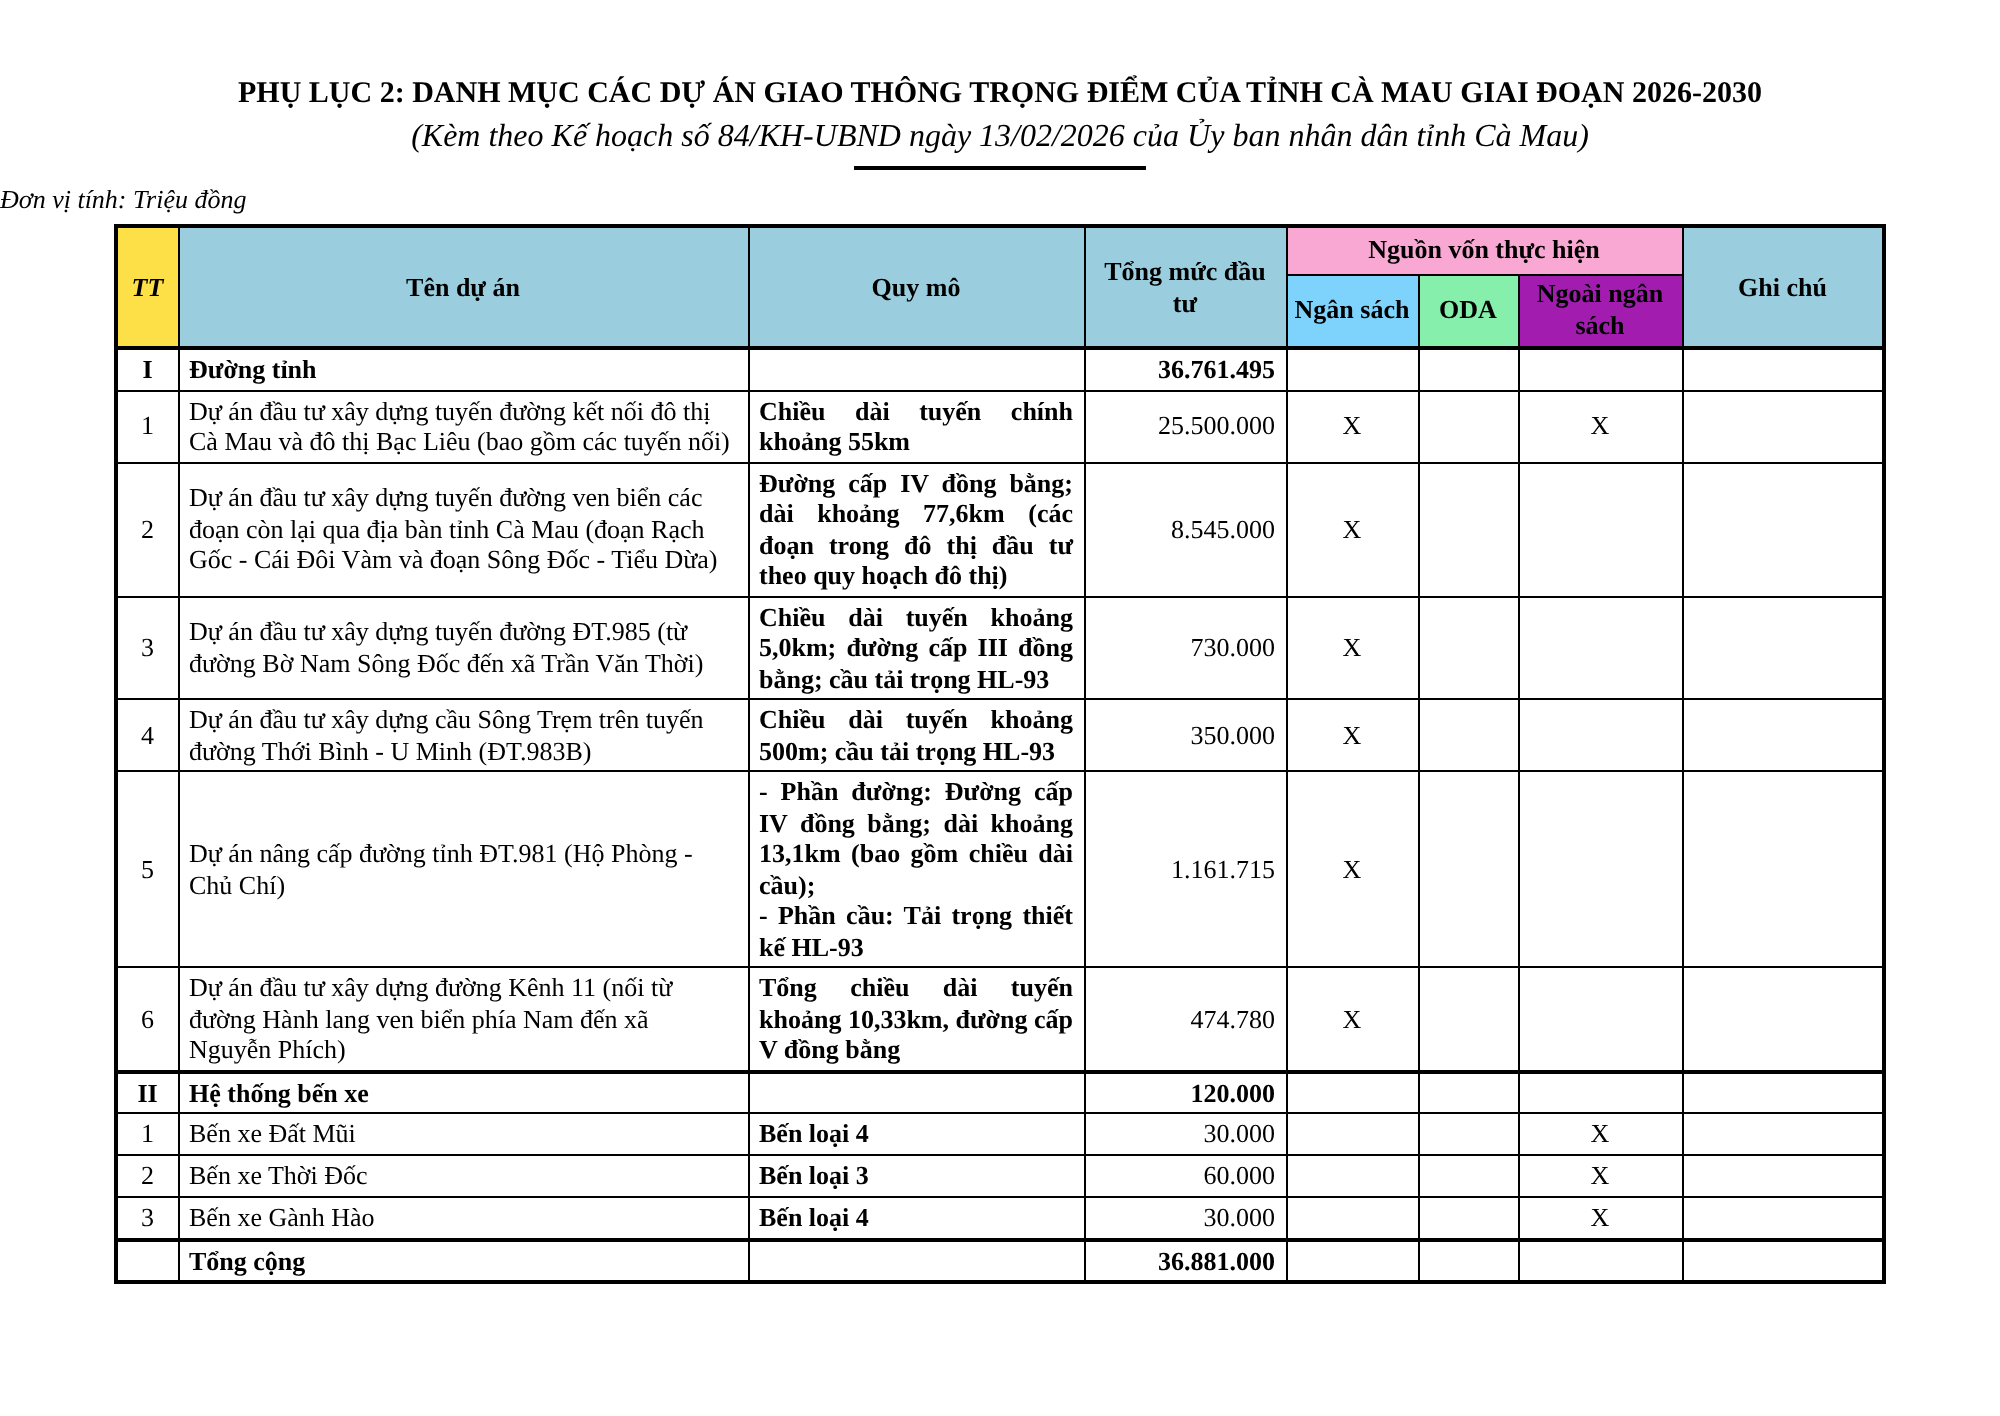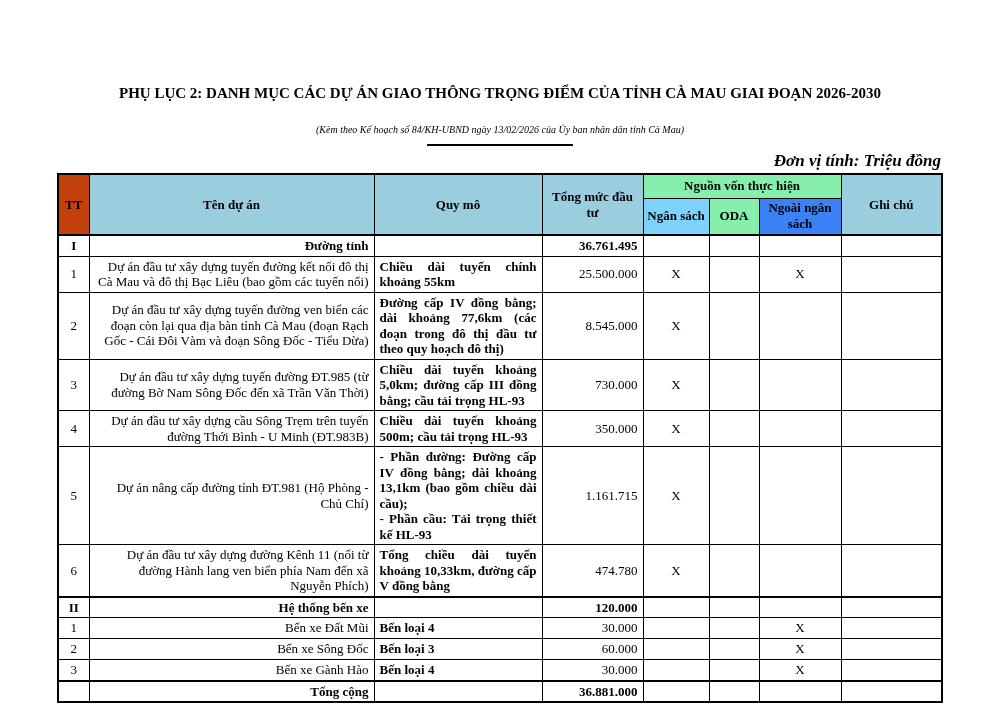--- a/index.html
+++ b/index.html
@@ -1,52 +1,52 @@
 <!DOCTYPE html>
 <html lang="vi"><head>
 <meta charset="utf-8">
 <style>
   html,body { margin:0; padding:0; }
   body {
     width:1000px; height:708px; background:#ffffff; color:#000;
     font-family:"Liberation Serif","DejaVu Serif",serif;
     overflow:hidden;
   }
-  .page { padding-top:84px; }
+  .page { padding-top:38px; }
 
   .title-line1, .title-line2 {
     text-align:center; font-weight:bold; font-size:15px; line-height:19px;
   }
   .title-line3 {
-    text-align:center; font-style:italic; font-size:10px; line-height:18px; margin-top:18px;
+    text-align:center; font-style:italic; font-size:16px; line-height:18px; margin-top:3px;
   }
   .title-sep {
     width:146px; height:0; border-top:2px solid #000; margin:5px auto 0 auto;
   }
   .unit-note {
-    text-align:right; font-weight:bold; font-style:italic; font-size:17px;
+    font-weight:normal; font-style:italic; font-size:13px;
     margin:7px 59px 4px 0; line-height:16px;
   }
 
   table.main {
     margin-left:57px; width:884px; table-layout:fixed;
     border-collapse:collapse; border:2px solid #000;
     font-size:13px;
   }
   th, td { border:1px solid #000; vertical-align:middle; overflow:hidden; }
   thead th {
     font-weight:bold; text-align:center; padding:1px 3px; line-height:16px; font-size:13px;
   }
   thead tr.h-top   { height:24px; }
   thead tr.h-bot   { height:37px; }
 
   tbody tr { height:21px; }
   tbody td { padding:2px 5px; line-height:15.5px; }
   td.c-tt        { text-align:center; padding:2px 1px; }
-  td.c-name      { text-align:right; }
+  td.c-name      { text-align:left; }
   td.c-scale     { text-align:justify; white-space:pre-line;font-weight:bold; }
   td.c-total     { text-align:right; padding-right:5px; }
   td.c-budget, td.c-oda, td.c-nonbudget { text-align:center; }
   td.c-note      { text-align:left; }
 
   tr.section td, tr.total td { font-weight:bold; }
   tr.section td, tr.total td { border-top:2px solid #000; }
 </style>
 </head>
 <body>
@@ -67,31 +67,31 @@
         <col style="width:285px">
         <col style="width:168px">
         <col style="width:101px">
       <col style="width:66px">
         <col style="width:50px">
         <col style="width:82px">
         <col style="width:101px">
     </colgroup>
     <thead>
       <tr class="h-top">
-        <th rowspan="2" style="background: #c2410c;">TT</th>
+        <th rowspan="2" style="background: #fde047; font-style: italic;">TT</th>
         <th rowspan="2" style="background: rgb(154, 206, 222);">Tên dự án</th>
         <th rowspan="2" style="background: rgb(154, 206, 222);">Quy mô</th>
         <th rowspan="2" style="background: rgb(154, 206, 222);">Tổng mức đầu tư</th>
-        <th colspan="3" style="background: #86efac;">Nguồn vốn thực hiện</th>
+        <th colspan="3" style="background: #f9a8d4;">Nguồn vốn thực hiện</th>
         <th rowspan="2" style="background: rgb(154, 206, 222);">Ghi chú</th>
       </tr>
       <tr class="h-bot">
         <th style="background: #7dd3fc;">Ngân sách</th>
         <th style="background: #86efac;">ODA</th>
-        <th style="background: #3b82f6;">Ngoài ngân sách</th>
+        <th style="background: #a21caf;">Ngoài ngân sách</th>
       </tr>
     </thead>
     <tbody>
         <tr class="section">
       <td class="c-tt">I</td>
       <td class="c-name">Đường tỉnh</td>
       <td class="c-scale"></td>
       <td class="c-total">36.761.495</td>
       <td class="c-budget"></td>
       <td class="c-oda"></td>
@@ -174,21 +174,21 @@
       <td class="c-name">Bến xe Đất Mũi</td>
       <td class="c-scale">Bến loại 4</td>
       <td class="c-total">30.000</td>
       <td class="c-budget"></td>
       <td class="c-oda"></td>
       <td class="c-nonbudget">X</td>
       <td class="c-note"></td>
     </tr>
         <tr>
       <td class="c-tt">2</td>
-      <td class="c-name">Bến xe Sông Đốc</td>
+      <td class="c-name">Bến xe Thời Đốc</td>
       <td class="c-scale">Bến loại 3</td>
       <td class="c-total">60.000</td>
       <td class="c-budget"></td>
       <td class="c-oda"></td>
       <td class="c-nonbudget">X</td>
       <td class="c-note"></td>
     </tr>
         <tr>
       <td class="c-tt">3</td>
       <td class="c-name">Bến xe Gành Hào</td>

